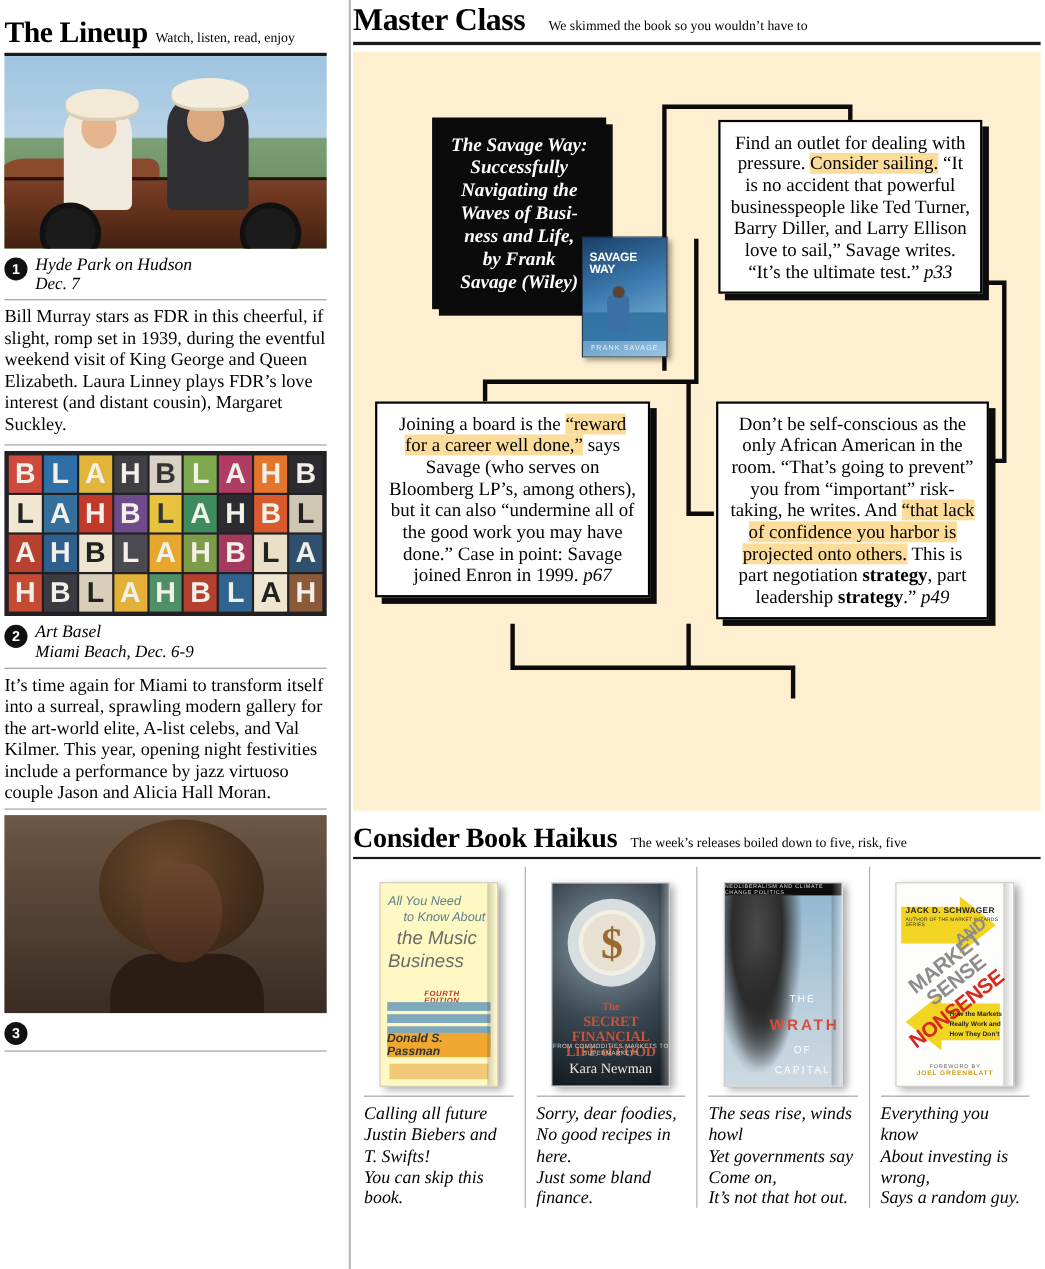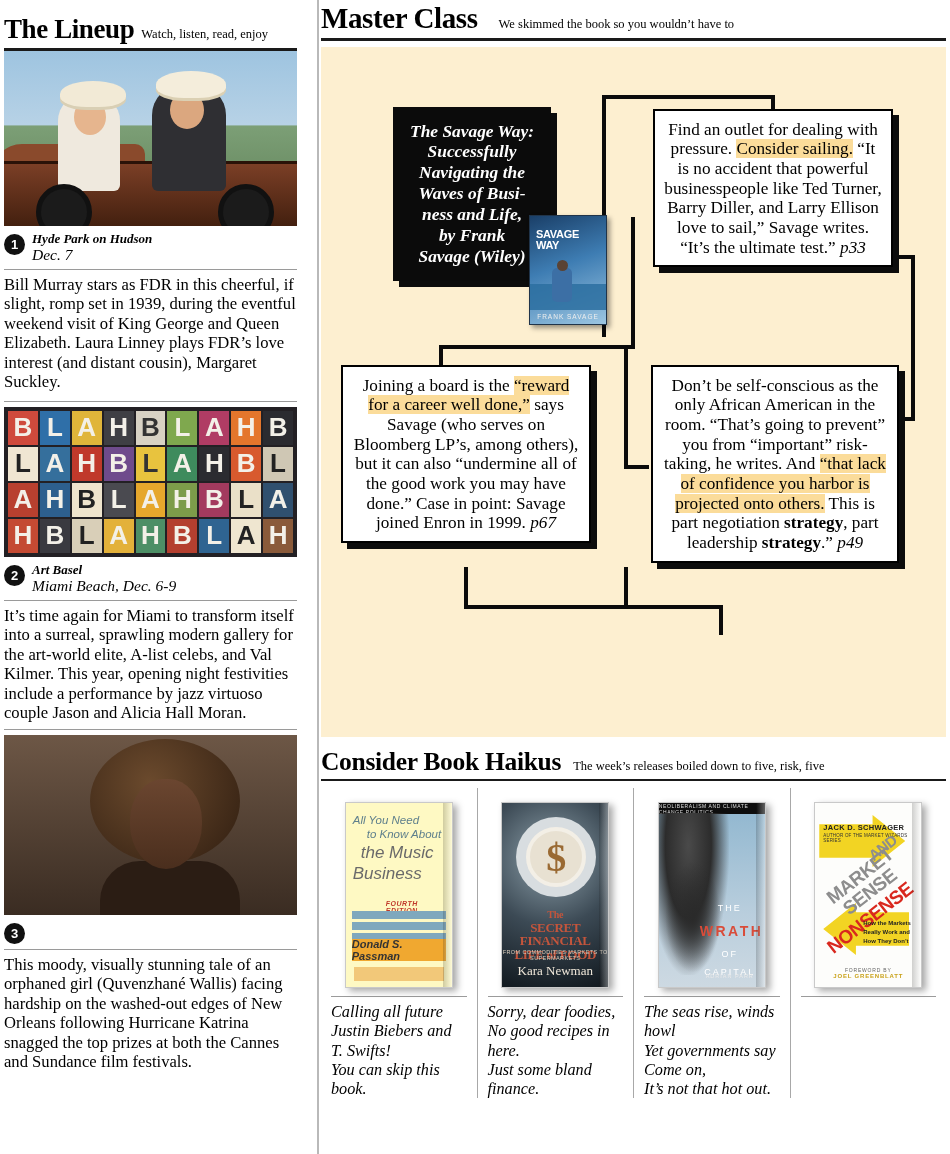--- a/index.html
+++ b/index.html
@@ -44,21 +44,21 @@
   .entry-head{display:flex;gap:7px;align-items:flex-start;margin-top:6px;}
   .badge{
     width:21px;height:21px;border-radius:50%;
     background:#111;color:#fff;
     font-family:"Liberation Sans", sans-serif;
     font-weight:bold;font-size:13px;
     display:flex;align-items:center;justify-content:center;
     flex:0 0 21px;margin-top:2px;
   }
   .entry-titles{line-height:1.13;}
-  .entry-title{font-weight:bold;font-style:italic;font-size:13px;}
+  .entry-title{font-weight:normal;font-style:italic;font-size:16px;}
   .entry-sub{font-style:italic;font-size:15.5px;}
 
   .body-text{
     font-size:16.6px;line-height:1.175;
     text-align:left;
     hyphens:auto;
   }
 
   
   .ph1{height:175px;background:linear-gradient(#9ec4e0 0%, #b7d2e6 42%, #7c9f76 43%, #5c7d54 100%);}
@@ -302,21 +302,20 @@
 
     <div class="photo ph3">
       <div class="hair"></div>
         <div class="body"></div>
         <div class="face"></div>
     </div>
     <div class="entry-head">
       <div class="badge">3</div>
     </div>
     <div class="rule-thin"></div>
-    <div class="body-text">This moody, visually stunning tale of an orphaned girl (Quvenzhané Wallis) facing hardship on the washed-out edges of New Orleans following Hurricane Katrina snagged the top prizes at both the Cannes and Sundance film festivals.</div>
   </div>
 
   <div class="col-divider"></div>
 
   <div class="right-col">
 
     <div class="sec-head">
       <div class="sec-title" style="font-size:29px;">Master Class</div>
       <div class="sec-kicker" style="margin-left:14px;">We skimmed the book so you wouldn’t have to</div>
     </div>
@@ -466,17 +465,20 @@
             <div class="dt d3">NONSENSE</div>
             <div class="tag">How the Markets Really Work and How They Don’t</div>
             <div class="fw">
               <span>FOREWORD BY</span>
               <b>JOEL GREENBLATT</b>
             </div>
             <div class="spine"></div>
           </div>
         </div>
         <div class="hk-rule"></div>
+        <div class="hk-text" style="white-space:pre-line">Everything you know
+About investing is wrong,
+Says a random guy.</div>
       </div>
 
     </div>
   </div>
 </div>
 
 </body></html>

